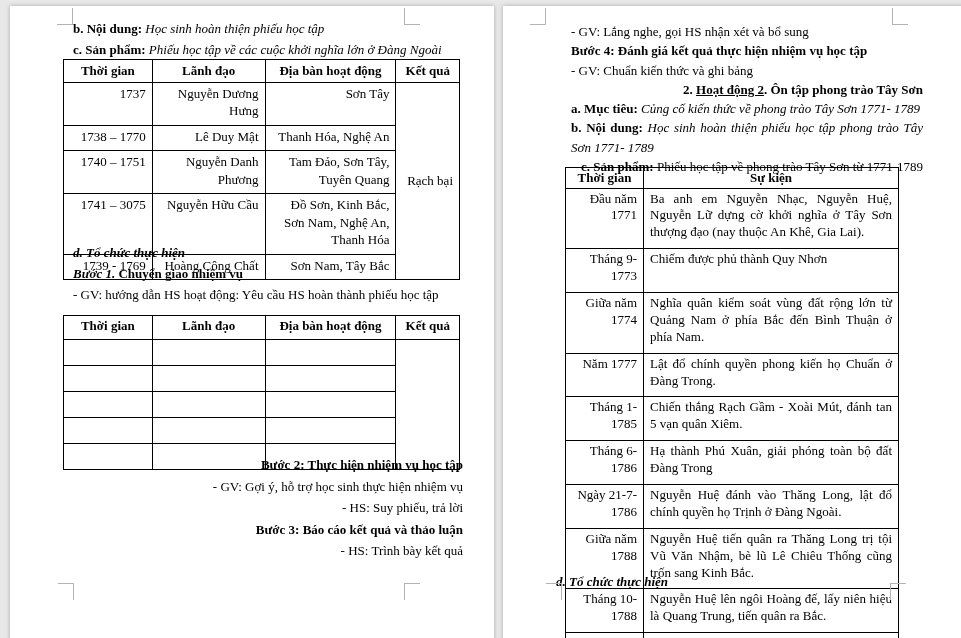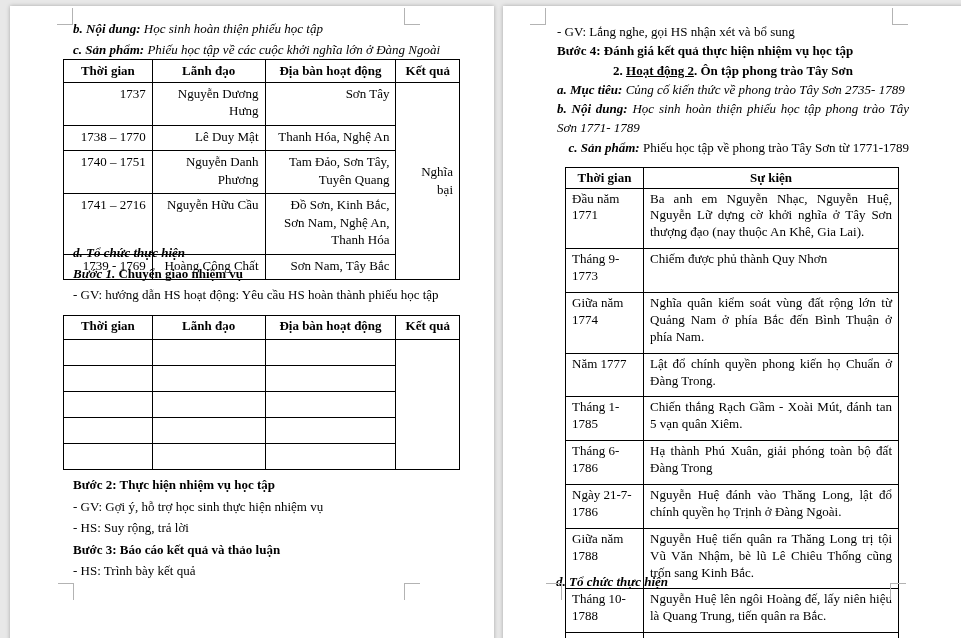--- a/index.html
+++ b/index.html
@@ -2,41 +2,41 @@
 <html><head>
 <meta charset="utf-8">
 <style>
   html,body{margin:0;padding:0;background:#e8e8e8;}
   #canvas{position:relative;width:961px;height:638px;background:#e8e8e8;overflow:hidden;
           font-family:"Liberation Serif","DejaVu Serif",serif;color:#000;}
   .page{position:absolute;top:6px;height:700px;background:#fff;box-shadow:0 0 4px rgba(0,0,0,.28);}
   #pageL{left:10px;width:484px;}
   #pageR{left:503px;width:480px;}
   .blk{position:absolute;font-size:13px;line-height:21px;}
-  .lbl{font-weight:bold;font-style:italic;}
+  .lbl{font-weight:bold;}
   .it{font-style:italic;}
   .b{font-weight:bold;}
   .bi{font-weight:bold;font-style:italic;}
   .u{text-decoration:underline;}
   .just{text-align:justify;}
   table{border-collapse:collapse;table-layout:fixed;}
   th,td{border:1px solid #000;font-size:13px;vertical-align:top;overflow:hidden;}
   th{font-weight:bold;padding:2px 4px;line-height:1.35;}
   
   .t1{position:absolute;left:53px;top:53px;width:397px;}
   .t1 td{padding:2px 6px 5px;line-height:1.35;text-align:right;}
   .t1 td.result{vertical-align:middle;padding-bottom:2px;}
   
   .t2{position:absolute;left:53px;top:309px;width:397px;}
   .t2 td{height:25px;padding:0 6px;}
   .t2 th{height:21px;padding:1px 4px;}
   
   .t3{position:absolute;left:62px;top:161px;width:333px;}
   .t3 td{padding:2px 6px 7px;line-height:1.3;}
-  .t3 td.time{text-align:left;}
+  .t3 td.time{text-align:right;}
   .t3 td.event{text-align:justify;}
   .t3 th{padding:1px 4px;}
   
   .crop{position:absolute;width:15px;height:16px;border:0 solid #b3b3b3;}
   .crop.tl{border-right-width:1px;border-bottom-width:1px;}
   .crop.tr{border-left-width:1px;border-bottom-width:1px;}
   .crop.bl{border-right-width:1px;border-top-width:1px;}
   .crop.br{border-left-width:1px;border-top-width:1px;}
 </style>
 </head>
@@ -62,34 +62,34 @@
           <tr>
         <th>Thời gian</th>
         <th>Lãnh đạo</th>
         <th>Địa bàn hoạt động</th>
         <th>Kết quả</th>
       </tr>
       <tr>
         <td>1737</td>
         <td>Nguyễn Dương Hưng</td>
         <td>Sơn Tây</td>
-        <td class="result" rowspan="5">Nghĩa bại</td>
+        <td class="result" rowspan="5">Rạch bại</td>
       </tr>
       <tr>
         <td>1738 – 1770</td>
         <td>Lê Duy Mật</td>
         <td>Thanh Hóa, Nghệ An</td>
       </tr>
       <tr>
         <td>1740 – 1751</td>
         <td>Nguyễn Danh Phương</td>
         <td>Tam Đảo, Sơn Tây, Tuyên Quang</td>
       </tr>
       <tr>
-        <td>1741 – 2716</td>
+        <td>1741 – 3075</td>
         <td>Nguyễn Hữu Cầu</td>
         <td>Đồ Sơn, Kinh Bắc, Sơn Nam, Nghệ An, Thanh Hóa</td>
       </tr>
       <tr>
         <td>1739 - 1769</td>
         <td>Hoàng Công Chất</td>
         <td>Sơn Nam, Tây Bắc</td>
       </tr>
     </tbody>
       </table>
@@ -136,36 +136,37 @@
         <td></td>
       </tr>
       <tr>
         <td></td>
         <td></td>
         <td></td>
       </tr>
     </tbody>
       </table>
 
-    <div class="blk" style="left:63px;top:468px;width:390px;line-height:21.5px;">
+    <div class="blk" style="left:63px;top:448px;width:390px;line-height:21.5px;text-align:right;">
       <div class="b">Bước 2: Thực hiện nhiệm vụ học tập</div>
       <div>- GV: Gợi ý, hỗ trợ học sinh thực hiện nhiệm vụ</div>
-      <div>- HS: Suy rộng, trả lời</div>
+      <div>- HS: Suy phiếu, trả lời</div>
       <div class="b">Bước 3: Báo cáo kết quả và thảo luận</div>
       <div>- HS: Trình bày kết quả</div>
     </div>
   </div>
 
   <div class="page" id="pageR">
 
-    <div class="blk just" style="left:54px;top:16px;width:352px;line-height:19.3px;">
+    <div class="blk just" style="left:68px;top:16px;width:352px;line-height:19.3px;">
       <div style="text-align:left;">- GV: Lắng nghe, gọi HS nhận xét và bổ sung</div>
       <div class="b" style="text-align:left;">Bước 4: Đánh giá kết quả thực hiện nhiệm vụ học tập</div>
-      <div class="b" style="text-align:center;"><span>2. </span><span class="u">Hoạt động 2</span><span>. Ôn tập phong trào Tây Sơn</span></div>
-      <div style="text-align:left;"><span class="lbl">a. Mục tiêu:</span><span class="it"> Củng cố kiến thức về phong trào Tây Sơn 2735- 1789</span></div>
+      <div style="text-align:left;">- GV: Chuẩn kiến thức và ghi bảng</div>
+      <div class="b" style="text-align:right;"><span>2. </span><span class="u">Hoạt động 2</span><span>. Ôn tập phong trào Tây Sơn</span></div>
+      <div style="text-align:left;"><span class="lbl">a. Mục tiêu:</span><span class="it"> Củng cố kiến thức về phong trào Tây Sơn 1771- 1789</span></div>
       <div><span class="lbl">b. Nội dung:</span><span class="it">  Học sinh hoàn thiện phiếu học tập phong trào Tây Sơn 1771- 1789</span></div>
       <div style="text-align:right;"><span class="lbl">c. Sản phẩm:</span><span> Phiếu học tập về phong trào Tây Sơn từ 1771-1789</span></div>
     </div>
 
     <table class="t3">
       <colgroup>
           <col style="width:78px">
           <col style="width:255px">
         </colgroup>
       <tbody>

